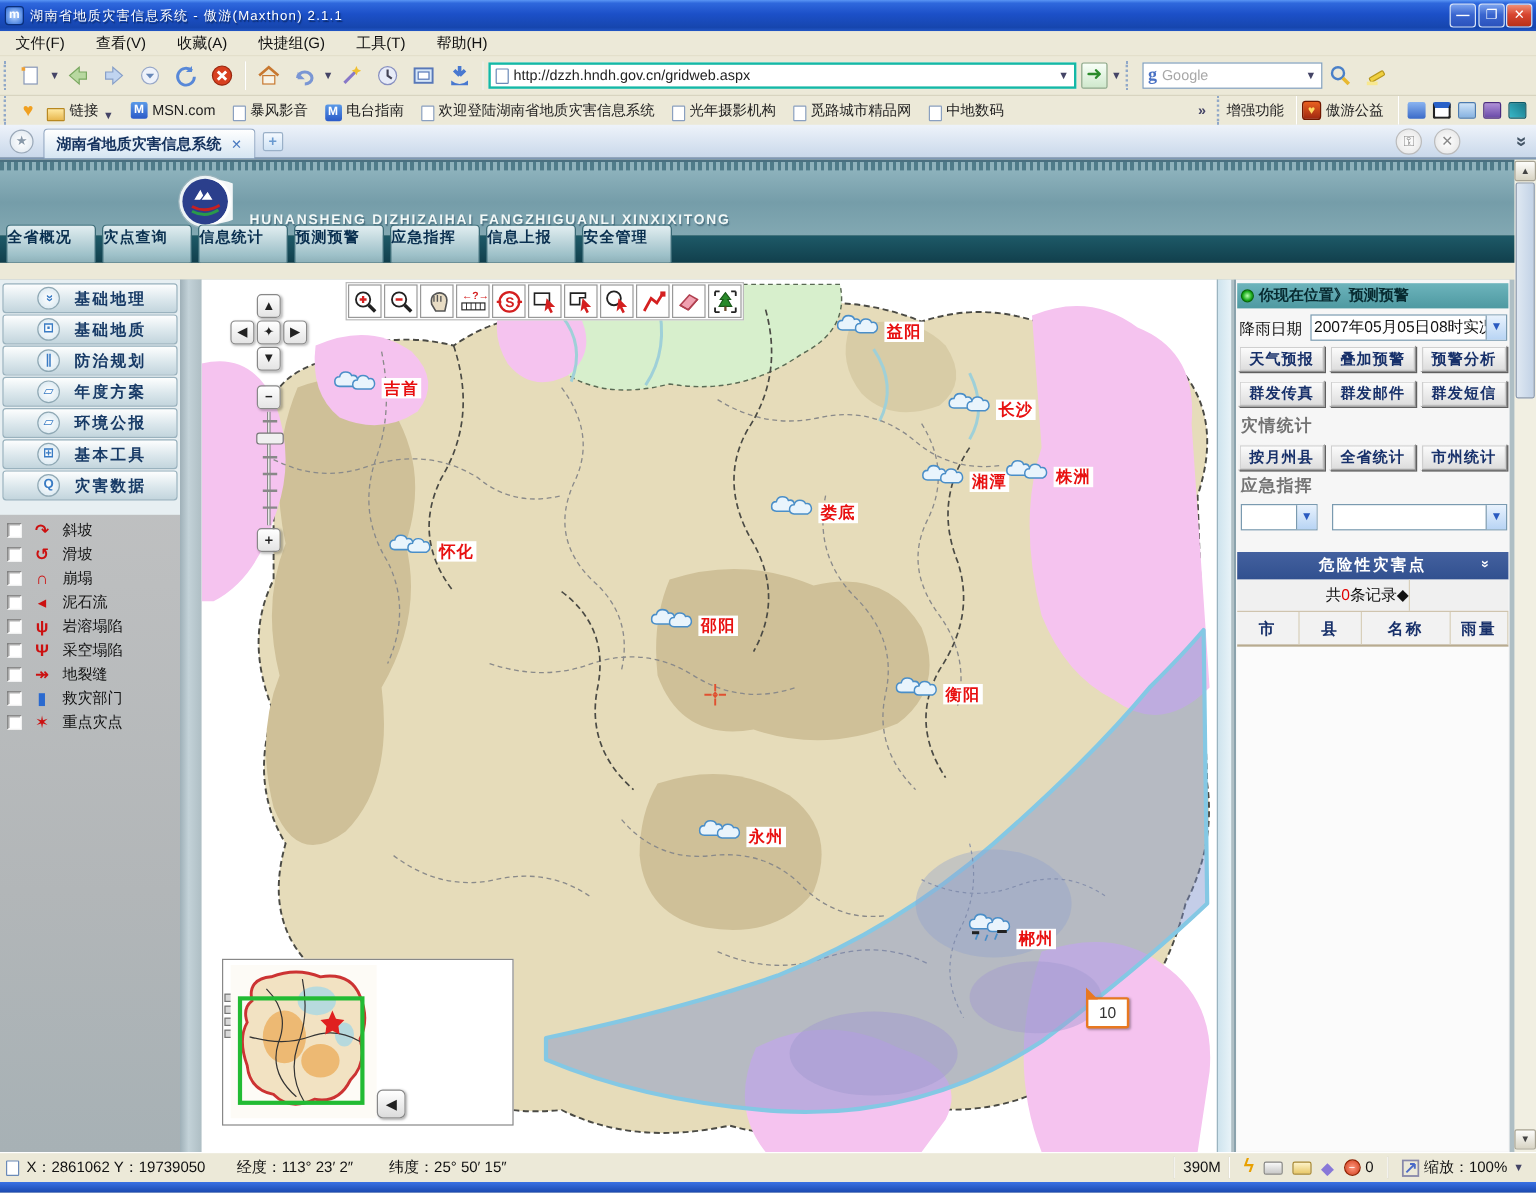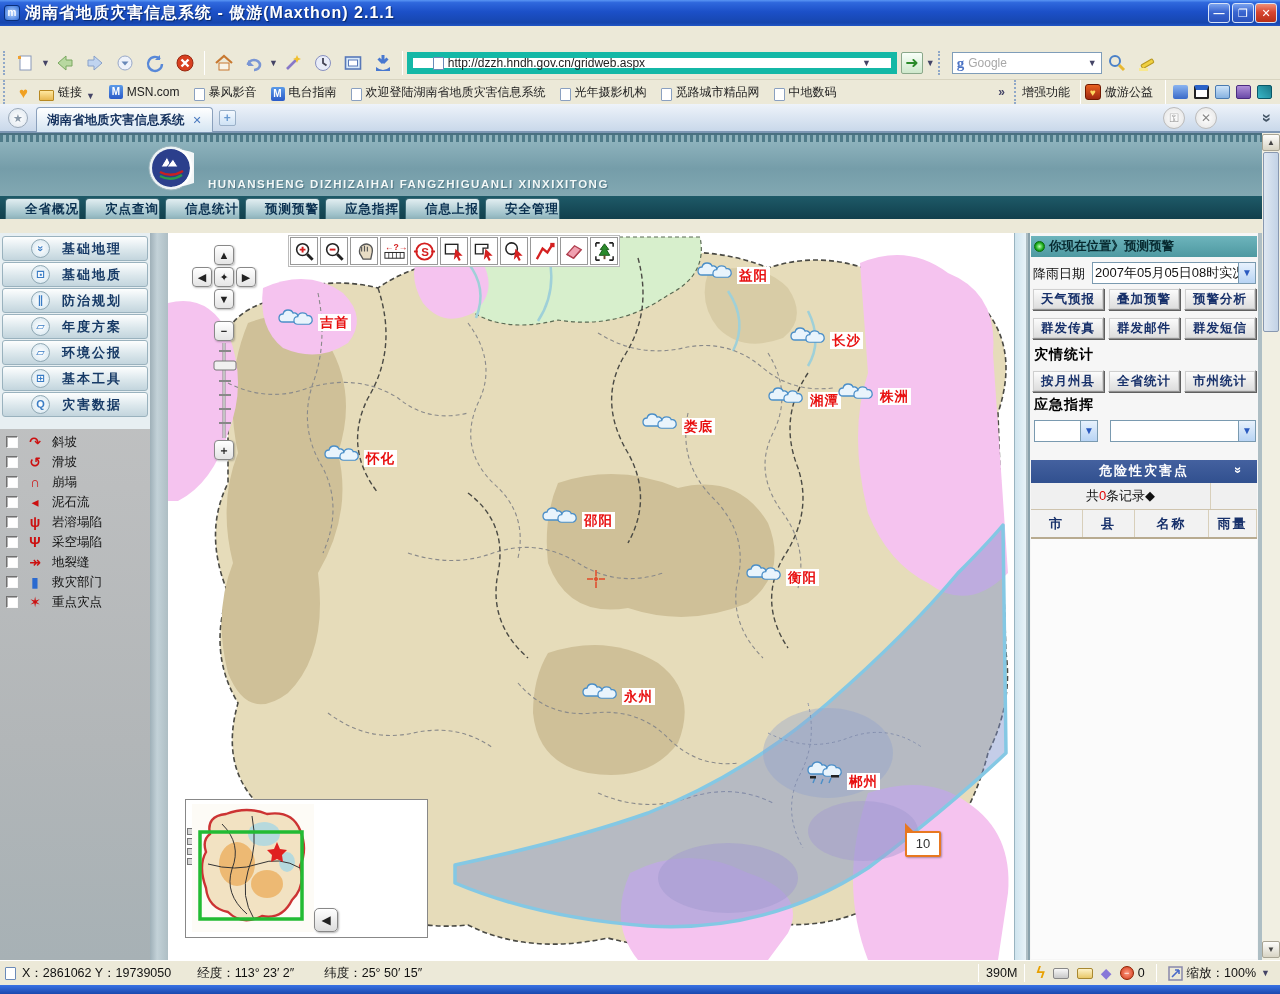--- a/index.html
+++ b/index.html
@@ -2,34 +2,34 @@
 <html><head>
 <meta charset="utf-8">
 <style>
 *{margin:0;padding:0;box-sizing:border-box;font-family:"Liberation Sans","DejaVu Sans",sans-serif}
 #app{position:relative;width:1280px;height:994px;background:#ece9d8;overflow:hidden}
 .abs{position:absolute}
 
 .titlebar{position:absolute;left:0;top:0;width:1280px;height:26px;
  background:linear-gradient(#5a96f4 0%,#2f68dd 10%,#1c50c8 45%,#1646ae 88%,#2256c6 100%);display:flex;align-items:center}
 .app-icon{width:16px;height:16px;margin:0 5px 0 4px;border-radius:3px;background:radial-gradient(#bcd8ff,#2d6cd8);border:1px solid #0a2f7a;color:#fff;font-size:10px;font-weight:bold;text-align:center;line-height:14px}
-.win-title{color:#fff;font-weight:bold;font-size:16px;text-shadow:1px 1px 1px #0a2a6a;letter-spacing:1px}
+.win-title{color:#fff;font-weight:normal;font-size:11px;text-shadow:1px 1px 1px #0a2a6a;letter-spacing:1px}
 .winbtn{position:absolute;top:3px;width:22px;height:20px;border-radius:3px;border:1px solid #d8e4f8;color:#fff;font-size:11px;font-weight:bold;text-align:center;line-height:18px;
  background:linear-gradient(#7aa2ee,#3a66d0 45%,#2a52bc)}
 .winbtn.close{background:linear-gradient(#f09078,#d84630 45%,#b83018)}
 
 .menubar{position:absolute;left:0;top:26px;width:1280px;height:21px;background:#ece9d8;display:flex;align-items:center;border-bottom:1px solid #e0dcc8}
 .menu-item{padding:0 13px;font-size:12.5px;color:#111}
 
 .toolbar{position:absolute;left:0;top:47px;width:1280px;height:33px;background:#ece9d8;display:flex;align-items:center;border-bottom:1px solid #d8d4c0}
 .grip{width:5px;height:24px;margin:0 3px;border-left:2px dotted #90a8c8}
 .tbtn{width:26px;height:26px;margin:0 2px;display:flex;align-items:center;justify-content:center}
 .tbtn svg{width:20px;height:20px}
 .sep{width:1px;height:24px;background:#c8c4b0;border-right:1px solid #fff;margin:0 4px}
-.addr{height:22px;width:490px;background:#fff;border:6px solid #14b8a6;display:flex;align-items:center;font-size:12px;color:#222;padding:0 20px;gap:4px}
+.addr{height:22px;width:490px;background:#fff;border:2px solid #14b8a6;display:flex;align-items:center;font-size:12px;color:#222;padding:0 4px;gap:4px}
 .addr .url{flex:1;white-space:nowrap;overflow:hidden}
 .mini-page{width:11px;height:13px;background:#fff;border:1px solid #6a8ab8;border-radius:1px}
 .darr{font-size:9px;color:#446}
 .gobtn{width:22px;height:22px;margin-left:4px;background:linear-gradient(#f8fff8,#cfe8cc);border:1px solid #8aa88a;border-radius:2px;color:#2a8a2a;font-weight:bold;text-align:center;line-height:20px}
 .searchbox{height:22px;width:150px;background:#fff;border:1px solid #7f9db9;display:flex;align-items:center;padding:0 4px;gap:4px;margin-left:6px}
 .glogo{color:#4a72c4;font-weight:bold;font-size:15px;font-family:"Liberation Serif",serif}
 .placeholder{color:#a8a8a8;font-size:12px;flex:1}
 
 .linksbar{position:absolute;left:0;top:80px;width:1280px;height:24px;background:#ece9d8;display:flex;align-items:center;font-size:12px;color:#222}
 .link-item{display:flex;align-items:flex-end;gap:4px;padding:0 7px;white-space:nowrap}
@@ -52,22 +52,22 @@
 .banner{position:absolute;left:0;top:133px;width:1280px;height:63px;background:linear-gradient(#93b7c1,#759da9 55%,#82a8b2);overflow:hidden;border-top:2px solid #4a7080}
 .banner .dots{position:absolute;left:0;top:0;width:1280px;height:7px;background:repeating-linear-gradient(90deg,#4f7b89 0 3px,#8fb2bc 3px 6px)}
 .logo{position:absolute;left:148px;top:10px}
 .banner-title{position:absolute;left:206px;top:9px;font-size:27px;font-weight:bold;letter-spacing:2px;color:#e9f1ef;text-shadow:1px 2px 2px #3f6470}
 .banner-sub{position:absolute;left:208px;top:43px;font-size:11.5px;font-weight:bold;letter-spacing:1.5px;color:#f2f8f7;text-shadow:1px 1px 1px #4a7080}
 .banner-links{position:absolute;left:788px;top:37px;width:342px;height:26px;background:linear-gradient(#d3e1e6,#b5cad2);
  clip-path:polygon(30px 0,100% 0,100% 100%,0 100%);display:flex;align-items:center;justify-content:center;gap:14px;font-size:13px;font-weight:bold;color:#1c3c55}
 .banner-links .vd{color:#5a7888}
 
 .navrow{position:absolute;left:0;top:196px;width:1280px;height:23px;background:linear-gradient(#1e5a68,#113f4c);display:flex;align-items:flex-end;gap:5px;padding:0 0 0 5px}
-.nav-tab{height:21px;width:75px;border-radius:4px 4px 0 0;background:linear-gradient(#e2eef1,#9dc0c8 80%,#8db0b8);border:1px solid #3a6a76;border-bottom:none;
- font-size:12.5px;font-weight:bold;color:#0a3050;text-align:right;line-height:20px;letter-spacing:1px}
+.nav-tab{height:32px;width:75px;border-radius:4px 4px 0 0;background:linear-gradient(#e2eef1,#9dc0c8 80%,#8db0b8);border:1px solid #3a6a76;border-bottom:none;
+ font-size:12.5px;font-weight:bold;color:#0a3050;text-align:left;line-height:20px;letter-spacing:1px}
 
 .userrow{position:absolute;left:0;top:219px;width:1280px;height:14px;background:#d9effc;display:flex;align-items:center;justify-content:flex-end;font-size:12px;padding-right:18px;gap:6px}
 .userrow .cp{font-size:8px;font-weight:bold;color:#333}
 .userrow .visitor{color:#e06000;font-weight:bold;font-size:12.5px}
 .userrow .dt{color:#111}
 .userrow a{color:#e06000;text-decoration:underline;font-size:12px}
 
 .main{position:absolute;left:0;top:233px;width:1280px;height:727px;background:#aebec4}
 
 .sidebar{position:absolute;left:0;top:0;width:150px;height:727px;background:linear-gradient(#c6c6c6,#b2b6b8 70%,#a7b1b5)}
@@ -102,25 +102,25 @@
 .rpanel{position:absolute;left:1028px;top:0;width:230px;height:727px;background:#f6f6f6;border-left:2px solid #8aa2ac}
 .locbar{position:absolute;left:1px;top:3px;width:226px;height:21px;background:linear-gradient(#6db4bc,#4e99a1);display:flex;align-items:center;gap:4px;padding-left:3px}
 .greendot{width:11px;height:11px;border-radius:50%;background:radial-gradient(#b8ffb0,#18aa18 60%,#0a7a0a);border:1px solid #0a6a0a}
 .loctext{font-size:12.5px;font-weight:bold;color:#072a30}
 .rlabel{position:absolute;font-size:13px;color:#111}
 .rselect{position:absolute;height:22px;background:#fff;border:1px solid #7a9ab0;display:flex;align-items:center}
 .rselect .sval{flex:1;font-size:13px;color:#111;padding:0 2px;white-space:nowrap;overflow:hidden}
 .rselect .sarr{width:17px;height:100%;background:linear-gradient(#e8f2fd,#b8d4f4);border-left:1px solid #7a9ab0;color:#2a5ac0;font-size:10px;text-align:center;line-height:20px}
 .rbtn{position:absolute;width:72px;height:22px;background:linear-gradient(#fdfdfd,#dcdcdc);border:1px solid #909090;border-top-color:#f4f4f4;border-left-color:#f4f4f4;box-shadow:inset 0 0 0 1px #cfcfcf,1px 1px 0 #606060;
  font-size:12.5px;font-weight:bold;color:#17306a;text-align:center;line-height:20px;letter-spacing:1px}
-.rsection{position:absolute;font-size:14px;font-weight:bold;color:#000000;letter-spacing:1px}
+.rsection{position:absolute;font-size:14px;font-weight:bold;color:#737373;letter-spacing:1px}
 .dangerbar{position:absolute;left:1px;top:227px;width:226px;height:23px;background:linear-gradient(#44619f,#31508f);color:#fff;font-weight:bold;font-size:13px;text-align:center;line-height:22px;letter-spacing:2px}
 .dangerbar .dchev{position:absolute;right:14px;top:0;display:inline-block;transform:rotate(90deg);font-size:12px}
 .recordrow{position:absolute;left:1px;top:250px;width:226px;height:27px;background:#f0f0f0;border-bottom:1px solid #cfc4ae;display:flex;align-items:center}
-.recordrow .rcell{width:180px;text-align:center;font-size:13px;color:#111;border-right:1px solid #d8cfba;height:100%;line-height:26px}
+.recordrow .rcell{width:144px;text-align:right;font-size:13px;color:#111;border-right:1px solid #d8cfba;height:100%;line-height:26px}
 .recordrow b{color:#e00000;font-weight:normal}
 .theadrow{position:absolute;left:1px;top:277px;width:226px;height:29px;display:flex;background:#f2f2f2;border-bottom:2px solid #b8ab90}
 .thcell{height:100%;border-right:1px solid #d8cfba;font-size:13px;font-weight:bold;color:#17306a;text-align:center;line-height:28px;letter-spacing:2px}
 .rbottom{position:absolute;left:1px;top:306px;width:226px;height:420px;background:#fbfbfb}
 
 .pagescroll{position:absolute;left:1262px;top:133px;width:18px;height:827px;background:#f1efe2}
 .scrbtn{position:absolute;left:0;width:18px;height:17px;background:linear-gradient(#fdfdfb,#d8d4c4);border:1px solid #a8a494;border-radius:2px;font-size:8px;color:#444;text-align:center;line-height:15px}
 .scrthumb{position:absolute;left:1px;top:19px;width:16px;height:180px;background:linear-gradient(90deg,#dfe8f2,#c2d2e6);border:1px solid #8898b0;border-radius:2px}
 
 .statusbar{position:absolute;left:0;top:960px;width:1280px;height:25px;background:#ece9d8;border-top:1px solid #fff;display:flex;align-items:center;font-size:12.5px;color:#111}
@@ -136,20 +136,28 @@
 <div id="app">
 
   <div class="titlebar">
     <div class="app-icon">m</div>
     <div class="win-title">湖南省地质灾害信息系统 - 傲游(Maxthon) 2.1.1</div>
     <div class="winbtn" style="left:1208px">—</div>
     <div class="winbtn" style="left:1232px">❐</div>
     <div class="winbtn close" style="left:1255px">✕</div>
   </div>
 
+  <div class="menubar">
+      <span class="menu-item">文件(F)</span>
+      <span class="menu-item">查看(V)</span>
+      <span class="menu-item">收藏(A)</span>
+      <span class="menu-item">快捷组(G)</span>
+      <span class="menu-item">工具(T)</span>
+      <span class="menu-item">帮助(H)</span>
+    </div>
 
   <div class="toolbar">
     <div class="grip"></div>
     <span id="browser-icons" style="display:flex;align-items:center">
         <div class="tbtn">
           <svg viewBox="0 0 20 20">
             <rect x="4" y="3" width="11" height="14" fill="#fff" stroke="#8898b8"></rect>
             <path d="M2 3 l3 0 0 3 -3 0 z" fill="#f0a030"></path>
           </svg>
         </div>

